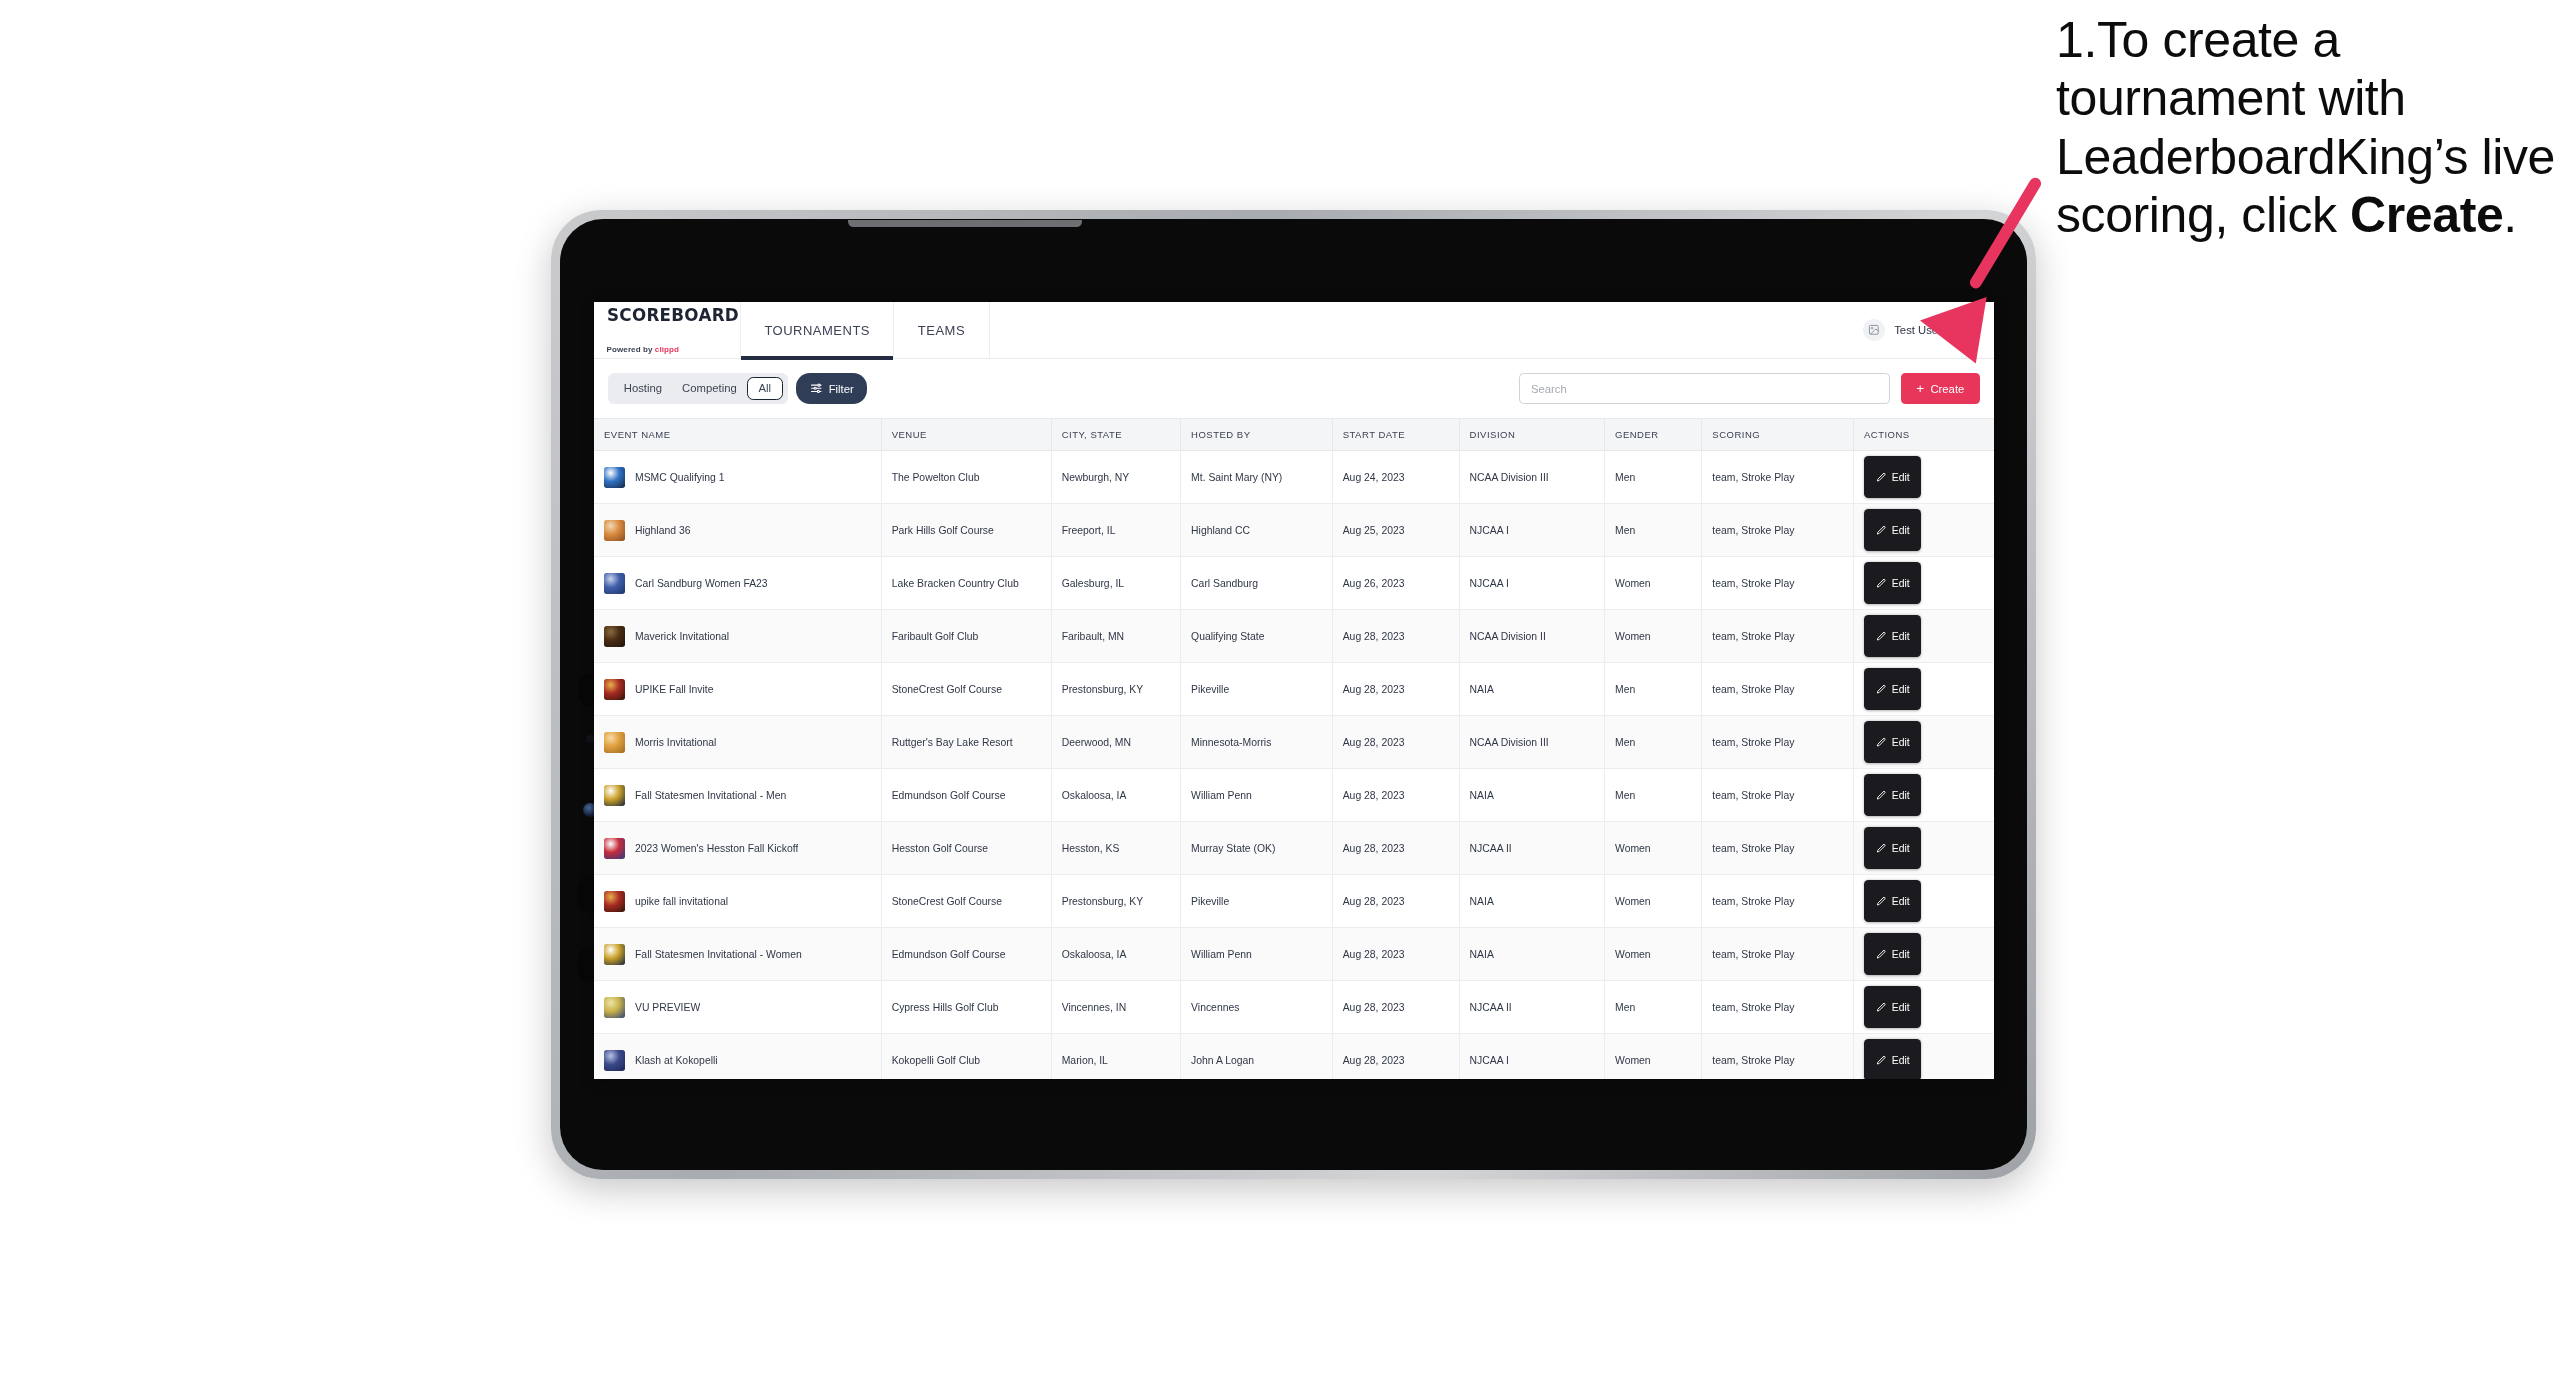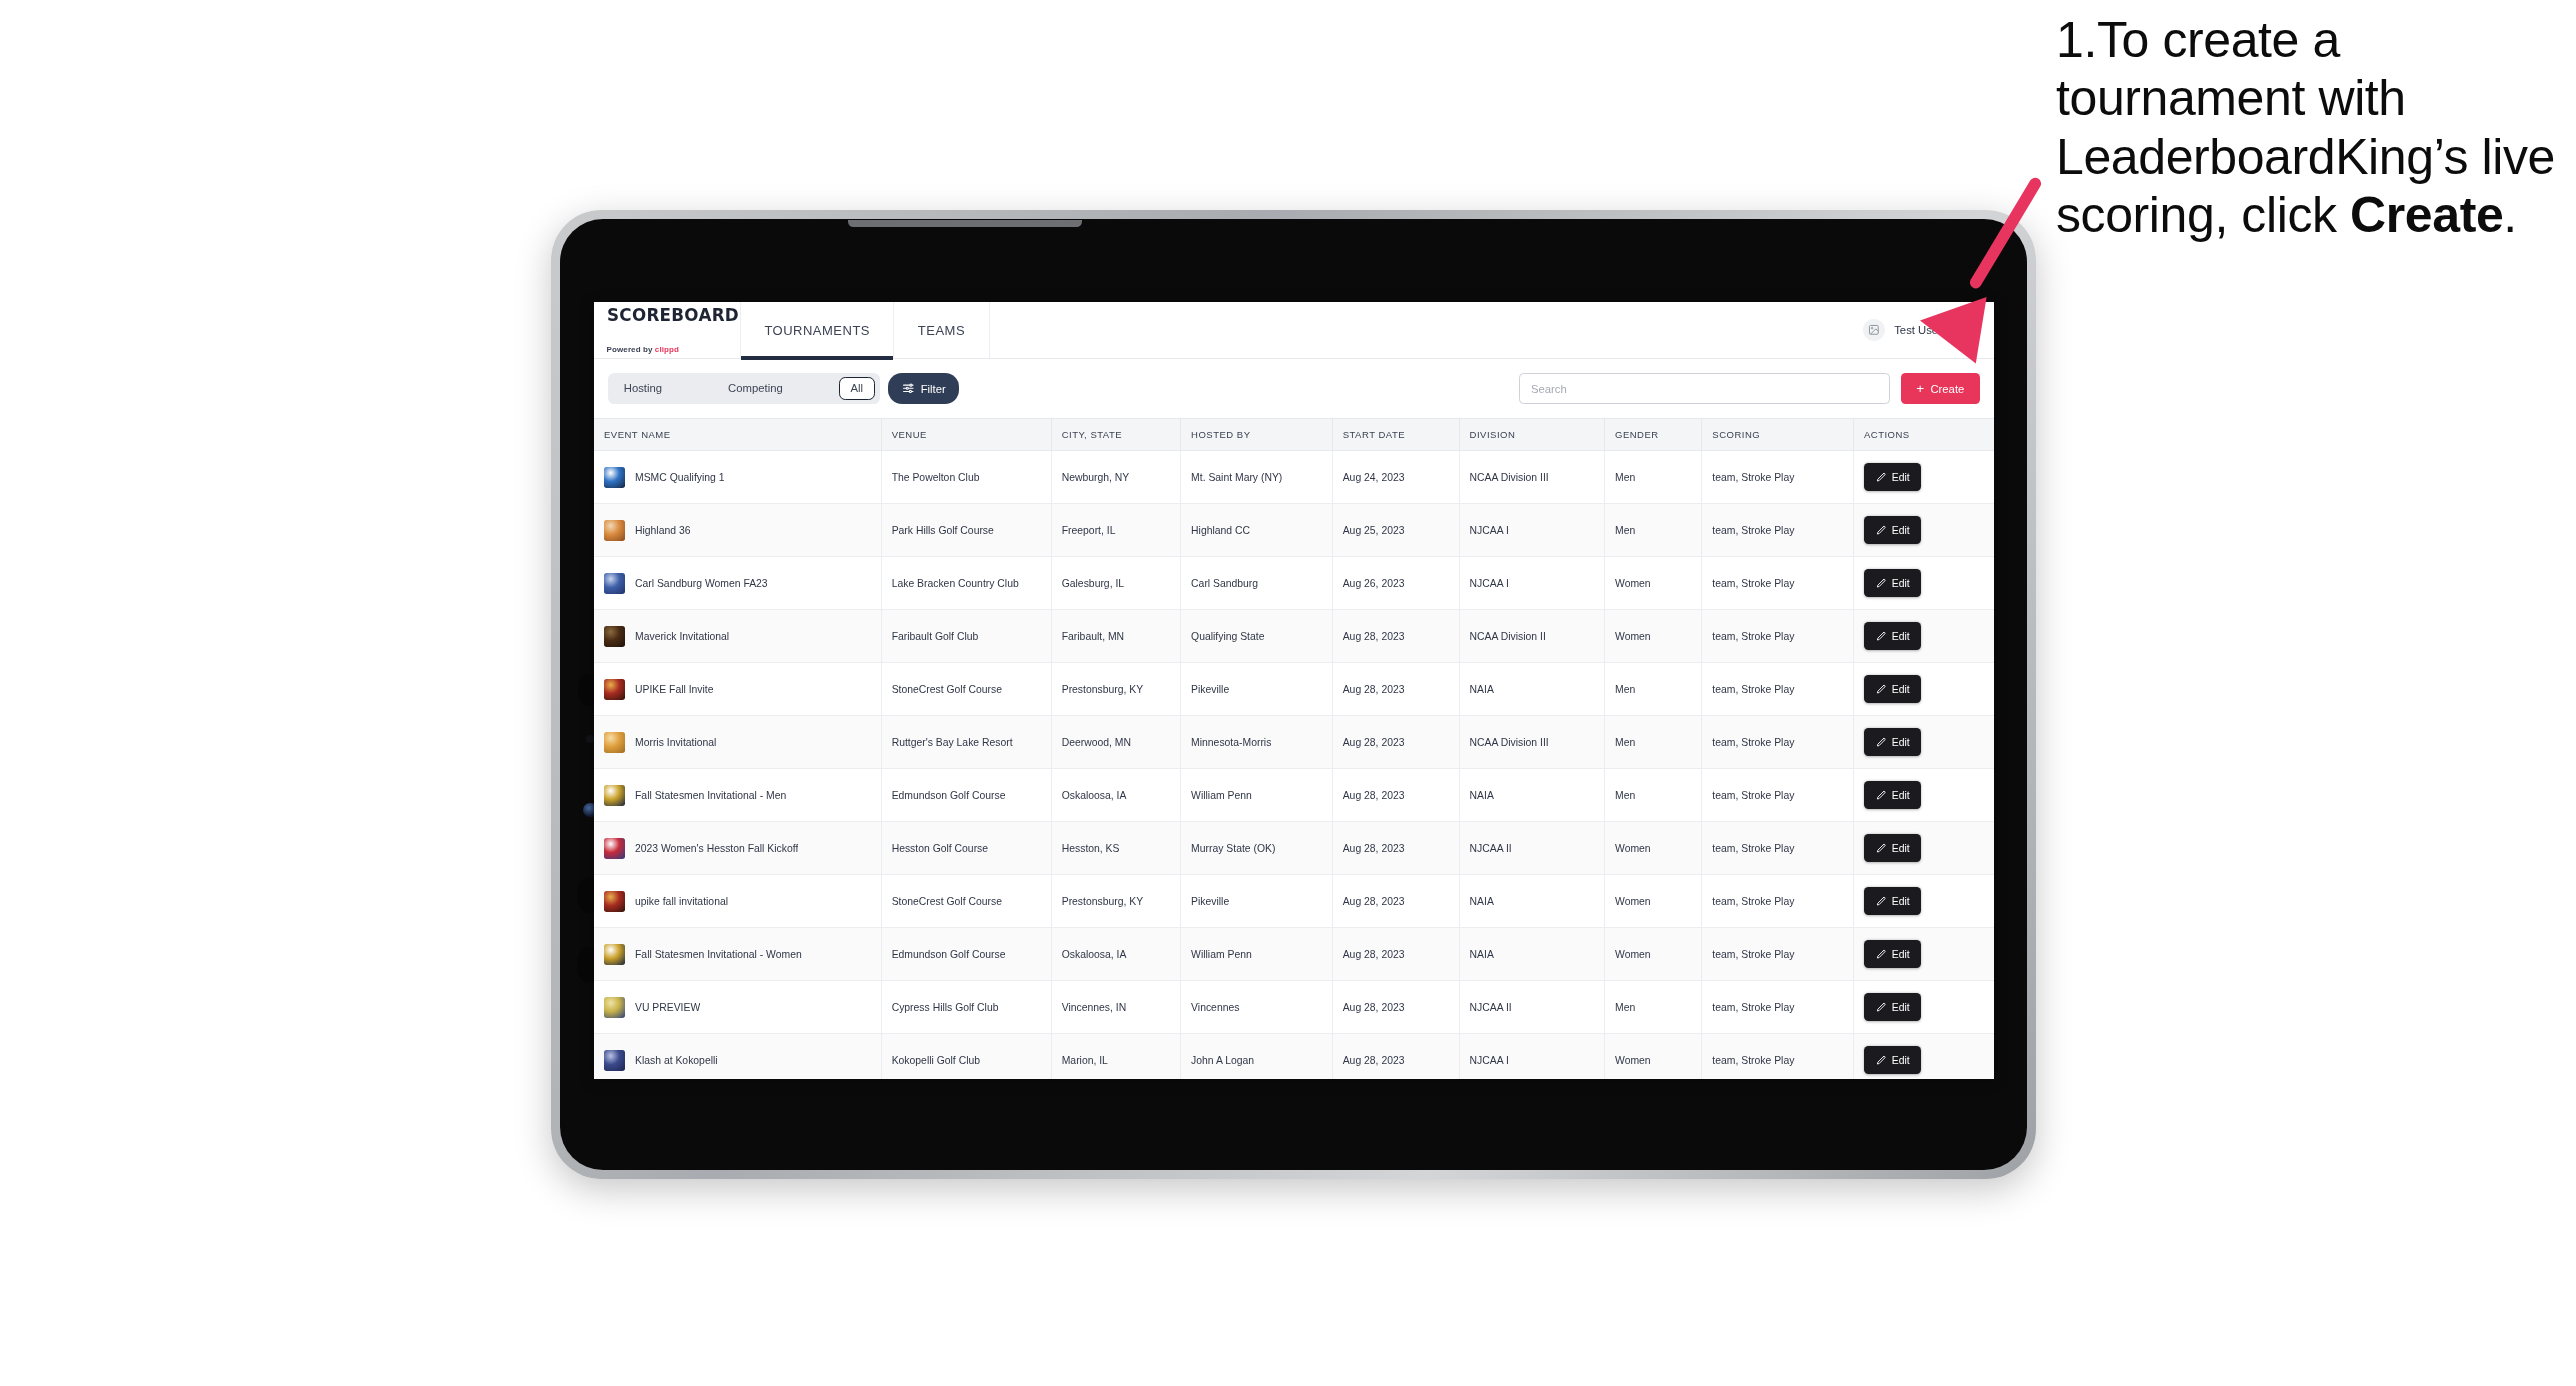--- a/index.html
+++ b/index.html
@@ -167,21 +167,20 @@
     background: #fff;
     box-sizing: border-box;
   }
   .segmented {
     display: flex;
     background: #ebecef;
     border-radius: 6.3px;
     padding: 3.6px 5.4px;
     height: 31px;
     box-sizing: border-box;
-    gap: 46px;
   }
   .seg-item {
     font-size: 11.3px;
     color: #3d4455;
     padding: 0 10px;
     line-height: 23.4px;
     cursor: pointer;
     white-space: nowrap;
   }
   .seg-item.selected {
@@ -306,21 +305,21 @@
   .event-name {
     overflow: hidden;
     text-overflow: ellipsis;
     white-space: nowrap;
   }
   .edit-btn {
     background: #1b1b1f;
     color: #ffffff;
     border: none;
     border-radius: 4.5px;
-    height: 28px;
+    height: 42px;
     display: inline-flex;
     align-items: center;
     gap: 5.4px;
     padding: 0 11.7px;
     font-size: 10.4px;
     cursor: pointer;
     font-family: inherit;
     box-shadow: 0 0.9px 2.7px rgba(0,0,0,0.3);
   }
 

